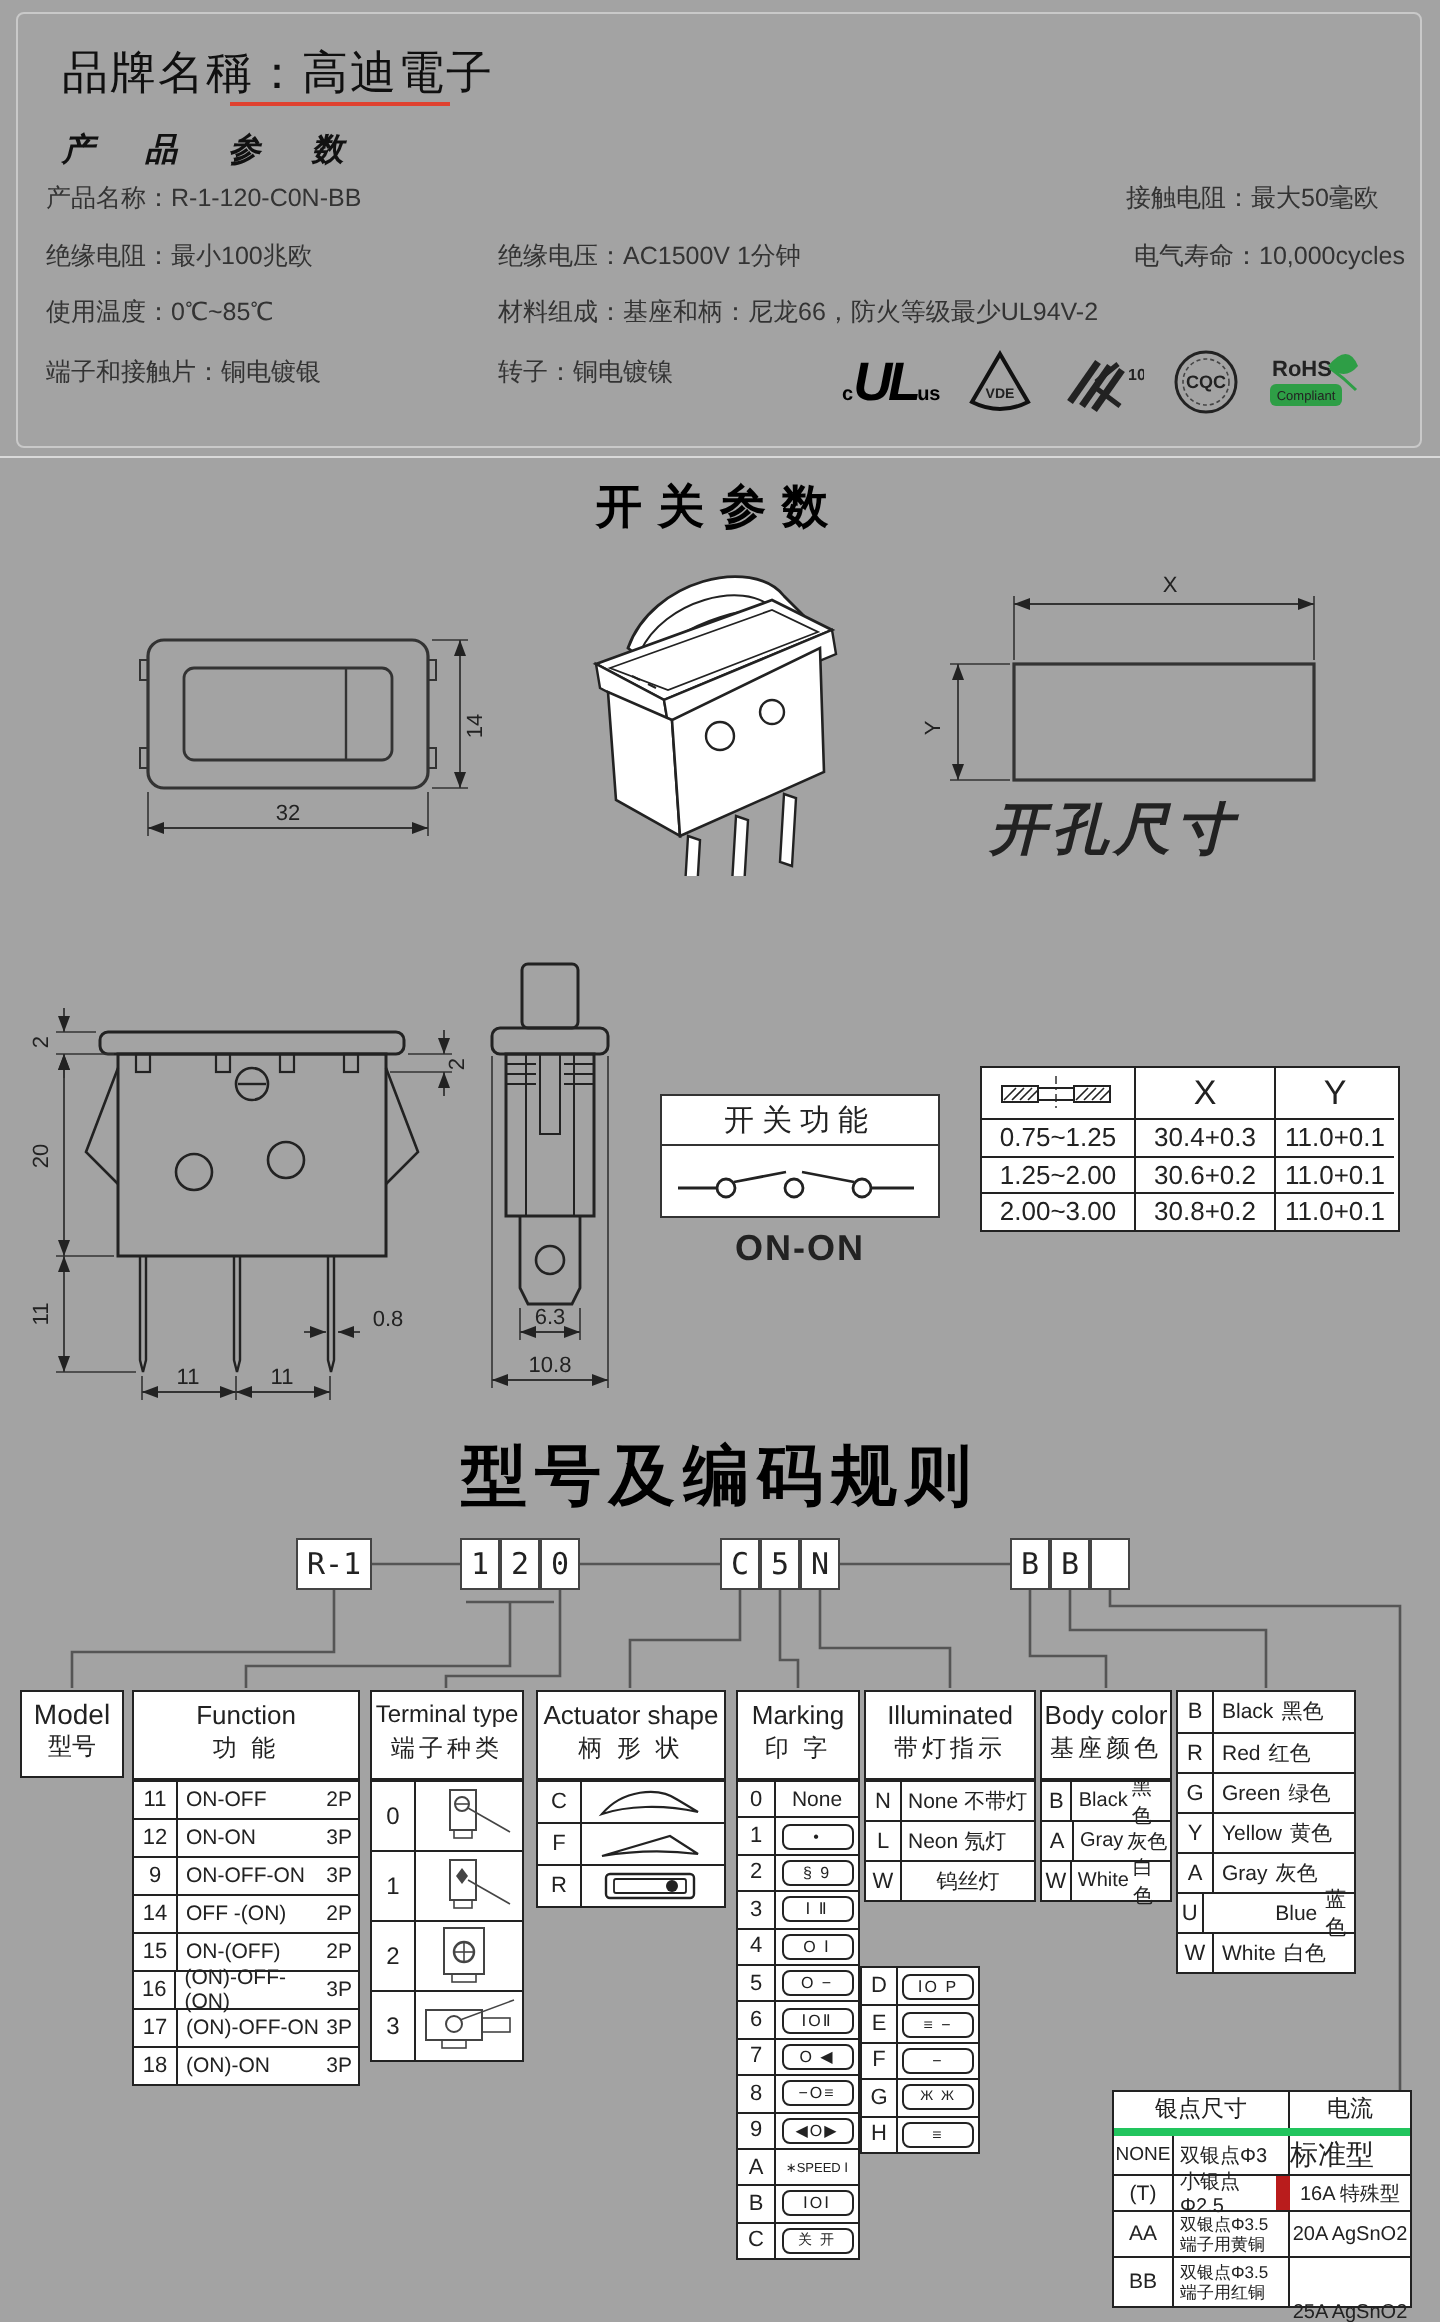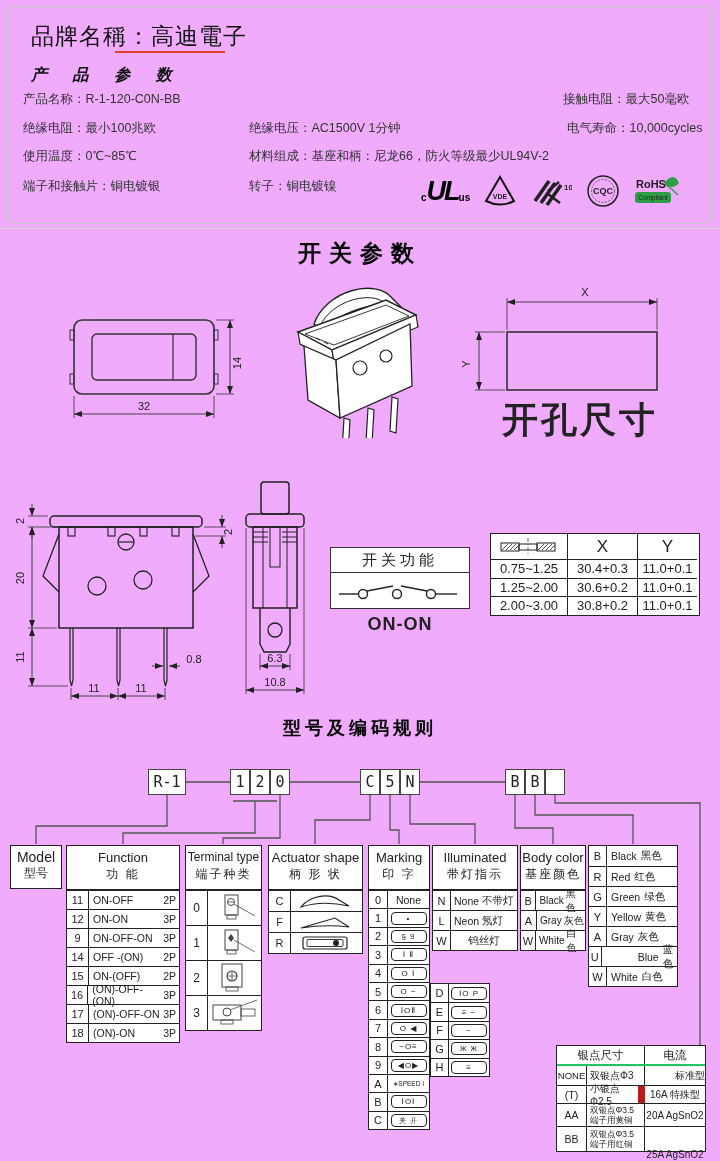--- a/index.html
+++ b/index.html
@@ -1,16 +1,16 @@
 <!DOCTYPE html>
 <html><head>
 <meta charset="utf-8">
 <style>
   html,body{margin:0;padding:0;background:#fff;}
-  #page{position:relative;width:720px;height:1161px;background:#f0abfc;overflow:hidden;
+  #page{position:relative;width:720px;height:1161px;background:#a3a3a3;overflow:hidden;
         font-family:"Liberation Sans",sans-serif;color:#222;}
   .abs{position:absolute;}
   svg{display:block;}
   svg text{font-family:"Liberation Sans",sans-serif;fill:#222;}
   
   #topbox{left:8px;top:6px;width:701px;height:216px;border:1px solid #c9c9c9;border-radius:4px;}
   #brand{left:22px;top:14px;font-size:23px;color:#101010;letter-spacing:1px;}
   #brand-underline{left:106px;top:44px;width:110px;height:2px;background:#e0412f;}
   #sec-title{left:22px;top:58px;font-size:16px;font-weight:bold;font-style:italic;
              font-family:"DejaVu Serif",serif;letter-spacing:10px;color:#111;}
@@ -147,21 +147,21 @@
     <rect x="52" y="60" width="150" height="58" fill="none" stroke="#333" stroke-width="1.6"></rect>
     <line x1="52" y1="58" x2="52" y2="26" stroke="#333" stroke-width="0.8"></line>
     <line x1="202" y1="58" x2="202" y2="26" stroke="#333" stroke-width="0.8"></line>
     <line x1="52" y1="30" x2="202" y2="30" stroke="#333" stroke-width="0.9" marker-start="url(#arrS)" marker-end="url(#arrE)"></line>
     <text class="dimtxt" x="130" y="24" text-anchor="middle">X</text>
     <line x1="50" y1="60" x2="20" y2="60" stroke="#333" stroke-width="0.8"></line>
     <line x1="50" y1="118" x2="20" y2="118" stroke="#333" stroke-width="0.8"></line>
     <line x1="24" y1="60" x2="24" y2="118" stroke="#333" stroke-width="0.9" marker-start="url(#arrS)" marker-end="url(#arrE)"></line>
     <text class="dimtxt" transform="translate(15,92) rotate(-90)" text-anchor="middle">Y</text>
   </svg>
-  <div class="abs" style="left:495px;top:396px;width:170px;text-align:center;font-size:36px;font-weight:bold;letter-spacing:3px;">开孔尺寸</div>
+  <div class="abs" style="left:495px;top:396px;width:170px;font-size:28px;font-weight:bold;letter-spacing:3px;font-style:italic;">开孔尺寸</div>
 
   <svg class="abs" style="left:12px;top:438px" width="228" height="272" viewBox="0 0 228 272">
     <rect x="38" y="78" width="152" height="11" rx="4" fill="none" stroke="#222" stroke-width="1.5"></rect>
     <rect x="56" y="89" width="7" height="9" fill="none" stroke="#222" stroke-width="1.1"></rect>
     <rect x="96" y="89" width="7" height="9" fill="none" stroke="#222" stroke-width="1.1"></rect>
     <rect x="128" y="89" width="7" height="9" fill="none" stroke="#222" stroke-width="1.1"></rect>
     <rect x="160" y="89" width="7" height="9" fill="none" stroke="#222" stroke-width="1.1"></rect>
     <rect x="47" y="89" width="134" height="101" fill="none" stroke="#222" stroke-width="1.5"></rect>
     <path d="M47,96 L31,138 L47,154" fill="none" stroke="#222" stroke-width="1.3"></path>
     <path d="M181,96 L197,138 L181,154" fill="none" stroke="#222" stroke-width="1.3"></path>
@@ -265,21 +265,21 @@
       <div class="cell c0">1.25~2.00</div>
       <div class="cell">30.6+0.2</div>
       <div class="cell">11.0+0.1</div>
 
       <div class="cell c0">2.00~3.00</div>
       <div class="cell">30.8+0.2</div>
       <div class="cell">11.0+0.1</div>
     </div>
   </div>
 
-  <div class="abs h1" style="top:716px;font-size:18px;letter-spacing:4px;">型号及编码规则</div>
+  <div class="abs h1" style="top:716px;font-size:33px;letter-spacing:4px;">型号及编码规则</div>
 
   <div class="abs codebox" style="left:148px;top:769px;width:38px;height:26px;">R-1</div>
   <div class="abs codebox" style="left:230px;top:769px;width:20px;height:26px;">1</div>
   <div class="abs codebox" style="left:250px;top:769px;width:20px;height:26px;">2</div>
   <div class="abs codebox" style="left:270px;top:769px;width:20px;height:26px;">0</div>
   <div class="abs codebox" style="left:360px;top:769px;width:20px;height:26px;">C</div>
   <div class="abs codebox" style="left:380px;top:769px;width:20px;height:26px;">5</div>
   <div class="abs codebox" style="left:400px;top:769px;width:20px;height:26px;">N</div>
   <div class="abs codebox" style="left:505px;top:769px;width:20px;height:26px;">B</div>
   <div class="abs codebox" style="left:525px;top:769px;width:20px;height:26px;">B</div>
@@ -585,28 +585,28 @@
         <span style="font-size:10.5px;padding-left:4px;">蓝色</span>
       </div>
     <div class="trow" style="height:20px;">
         <span class="ccell" style="width:18px;">W</span>
         <span style="font-size:10.5px;padding-left:4px;">White</span>
         <span style="font-size:10.5px;padding-left:4px;">白色</span>
       </div>
   </div>
 
   <div class="abs tbl" style="left:556px;top:1045px;width:150px;">
-    <div style="display:flex;border-bottom:2px solid #22c55e;">
+    <div style="display:flex;border-bottom:4px solid #22c55e;">
       <span style="width:88px;text-align:center;font-size:11.5px;line-height:18px;border-right:1px solid #222;box-sizing:border-box;">银点尺寸</span>
       <span style="flex:1;text-align:center;font-size:11.5px;line-height:18px;">电流</span>
     </div>
     <div class="trow" style="height:19px;border-top:none;">
       <span class="ccell" style="width:30px;font-size:9.5px;">NONE</span>
       <span style="width:58px;font-size:10px;padding-left:3px;border-right:1px solid #222;align-self:stretch;display:flex;align-items:center;box-sizing:border-box;">双银点Φ3</span>
-      <span style="flex:1;font-size:10px;text-align:right;">标准型</span>
+      <span style="flex:1;font-size:14px;text-align:left;">标准型</span>
     </div>
     <div class="trow" style="height:18px;">
       <span class="ccell" style="width:30px;font-size:10.5px;">(T)</span>
       <span style="width:58px;font-size:10px;padding-left:3px;border-right:7px solid #b91c1c;align-self:stretch;display:flex;align-items:center;box-sizing:border-box;">小银点Φ2.5</span>
       <span style="flex:1;font-size:10px;text-align:center;">16A 特殊型</span>
     </div>
     <div class="trow" style="height:23px;">
       <span class="ccell" style="width:30px;font-size:10.5px;">AA</span>
       <span style="width:58px;border-right:1px solid #222;align-self:stretch;box-sizing:border-box;padding-left:3px;display:flex;flex-direction:column;justify-content:center;">
           <span style="font-size:8.5px;line-height:10px;">双银点Φ3.5</span>

